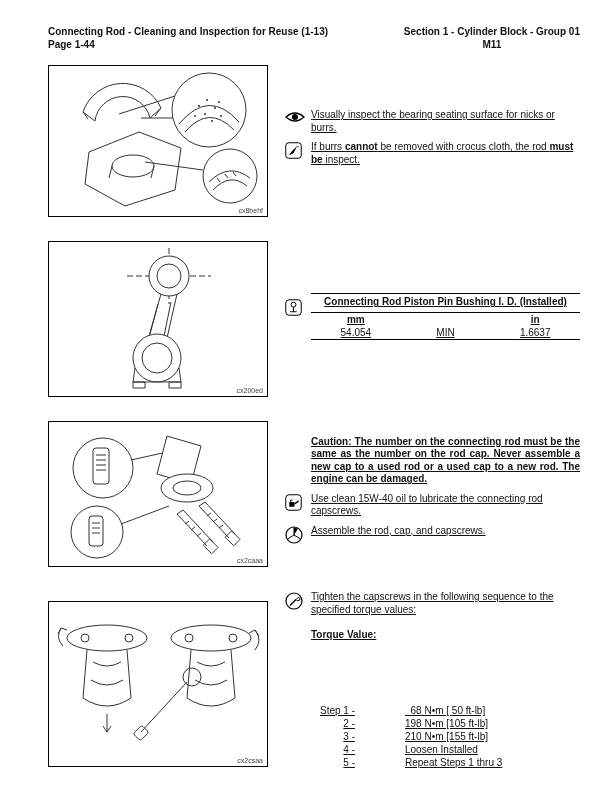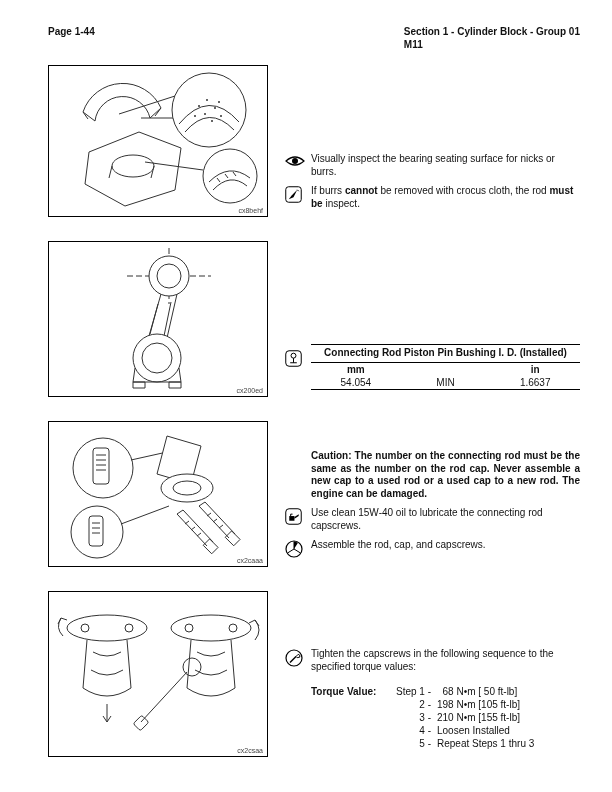--- a/index.html
+++ b/index.html
@@ -3,52 +3,53 @@
 <meta charset="utf-8">
 <style>
   * { margin:0; padding:0; box-sizing:border-box; }
   html,body { background:#ffffff; }
   .page {
     width:612px; height:792px; background:#fff; position:relative;
     font-family:"Liberation Sans", sans-serif; font-size:10px; color:#111;
     padding:25px 32px 20px 48px; overflow:hidden;
   }
   .header { display:flex; justify-content:space-between; font-weight:bold; line-height:13px; margin-bottom:14px; }
-  .header-right { text-align:left; }
-  .section { display:flex; align-items:flex-end; margin-bottom:24px; }
+  .header-right { text-align:center; }
+  .section { display:flex; align-items:center; margin-bottom:24px;text-decoration:underline; }
   .figure { width:220px; flex:0 0 220px; border:1px solid #000; position:relative; background:#fff; }
   .figure svg { display:block; }
   .figlabel { position:absolute; right:4px; bottom:2px; font-size:7px; color:#444; }
   .content { flex:1; margin-left:17px; }
   .item { display:flex; margin-bottom:7px; }
   .icon-cell { flex:0 0 26px; padding-top:1px; }
   .text { flex:1; line-height:12.5px; }
   .bold { font-weight:bold; }
   .just { text-align:justify; }
   
   .spec-table { border-top:1.5px solid #000; border-bottom:1.5px solid #000; margin-top:2px; }
   .spec-title { font-weight:bold; text-align:center; padding:2px 0 3px 0; border-bottom:1px solid #000; }
   .spec-row { display:flex; line-height:13px; }
   .spec-row > div { flex:1; text-align:center; }
   .spec-head { font-weight:bold; }
   
-  .torque { display:flex; margin-top:5px; }
+  .torque { display:flex; margin-top:5px;flex-direction:column; }
   .torque-label { flex:0 0 76px; font-weight:bold; line-height:13px; }
-  .step-row { display:flex; line-height:13px; }
+  .step-row { display:flex; line-height:13px;gap:44px; }
   .step-col { flex:0 0 50px; text-align:right; padding-right:6px; }
   .val-col { white-space:pre; }
   line, path, circle, ellipse, rect { vector-effect:non-scaling-stroke; }
 </style>
 </head>
 <body>
 
 <div class="page">
 
   <div class="header">
     <div class="header-left">
+      <div>Connecting Rod - Cleaning and Inspection for Reuse (1-13)</div>
       <div>Page 1-44</div>
     </div>
     <div class="header-right">
       <div>Section 1 - Cylinder Block - Group 01</div>
       <div>M11</div>
     </div>
   </div>
 
   <div class="section">
     <div class="figure" style="height:152px;">

